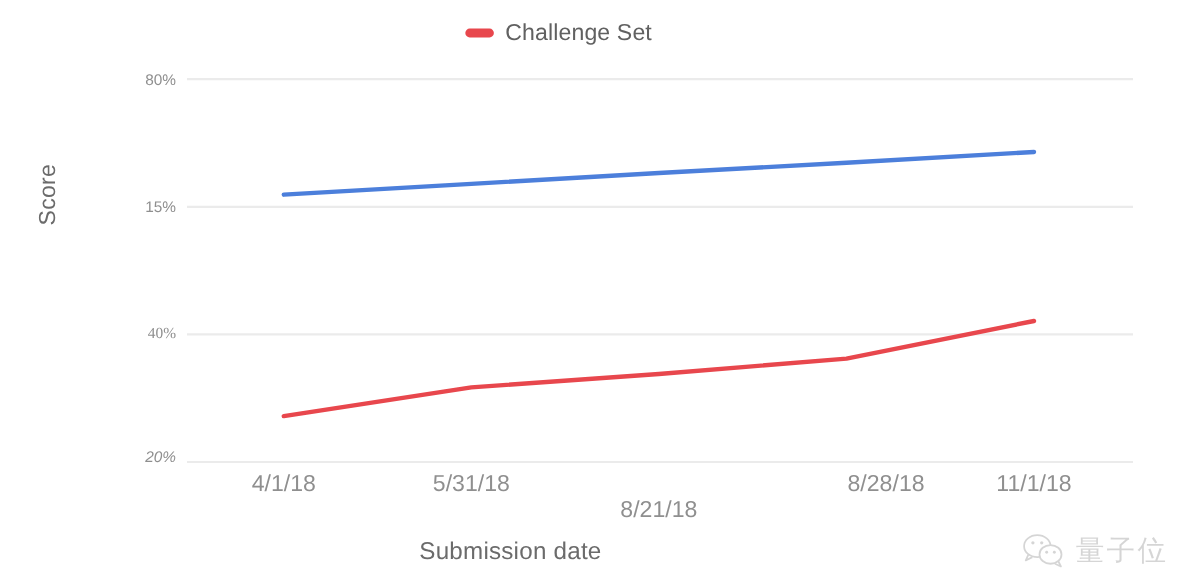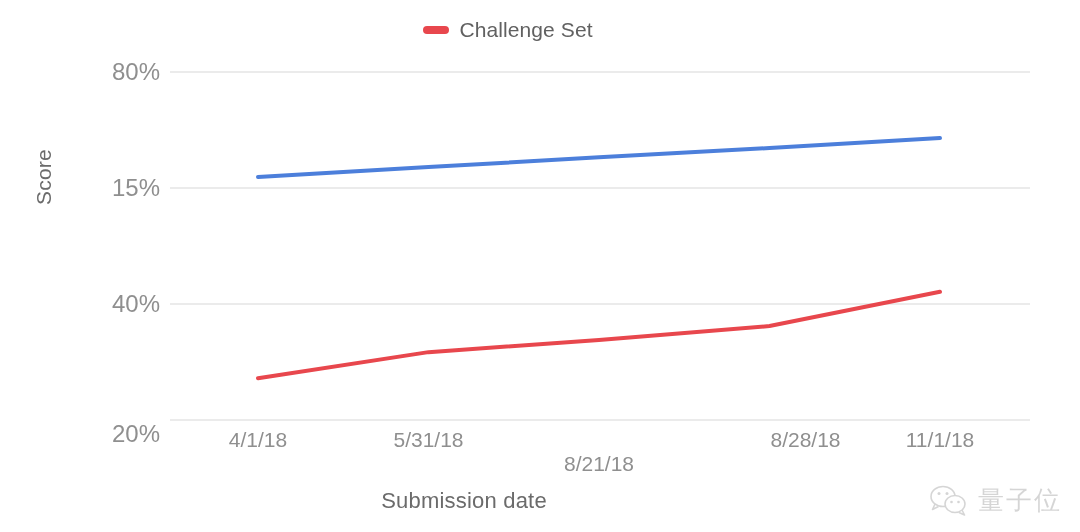--- a/index.html
+++ b/index.html
@@ -58,21 +58,21 @@
     left: 0;
     width: 1080px;
     height: 532px;
   }
 
   
   .ytick {
     position: absolute;
     right: 0;
     text-align: center;
-    font-size: 24px;
+    font-size: 14px;
     color: #8f8f8f;
     white-space: nowrap;
     transform: translateY(-50%);
   }
   .ytick-layer {
     position: absolute;
     left: 92px;
     top: 0;
     width: 68px;
     height: 532px;
@@ -154,22 +154,22 @@
         <line x1="170" x2="1030" y1="188" y2="188" stroke="#ebebeb" stroke-width="2"></line>
         <line x1="170" x2="1030" y1="72" y2="72" stroke="#ebebeb" stroke-width="2"></line>
       </g>
     <g id="series-lines">
         <polyline points="258,378.24 428.5,352.14 599,339.96000000000004 769.5,326.03999999999996 940,291.82" fill="none" stroke="#e8474d" stroke-width="4" stroke-linejoin="round" stroke-linecap="round"></polyline>
         <polyline points="258,176.98 428.5,167.12 599,157.26 769.5,147.97999999999996 940,138.12" fill="none" stroke="#4c7fdb" stroke-width="4" stroke-linejoin="round" stroke-linecap="round"></polyline>
       </g>
   </svg>
 
   <div class="ytick-layer" id="ytick-layer">
-      <div class="ytick" style="top: 434px;">20%</div>
-      <div class="ytick" style="top: 304px;">40%</div>
+      <div class="ytick" style="top: 415px; font-style: italic;">20%</div>
+      <div class="ytick" style="top: 304px; font-family: Liberation Serif, serif;">40%</div>
       <div class="ytick" style="top: 188px;">15%</div>
       <div class="ytick" style="top: 72px;">80%</div>
     </div>
 
   <div class="xtick-layer" id="xtick-layer">
       <div class="xtick" style="left: 258px;">4/1/18</div>
       <div class="xtick" style="left: 428.5px;">5/31/18</div>
       <div class="xtick" style="left: 599px; margin-top: 24px;">8/21/18</div>
       <div class="xtick" style="left: 769.5px; margin-left: 36px;">8/28/18</div>
       <div class="xtick" style="left: 940px;">11/1/18</div>

